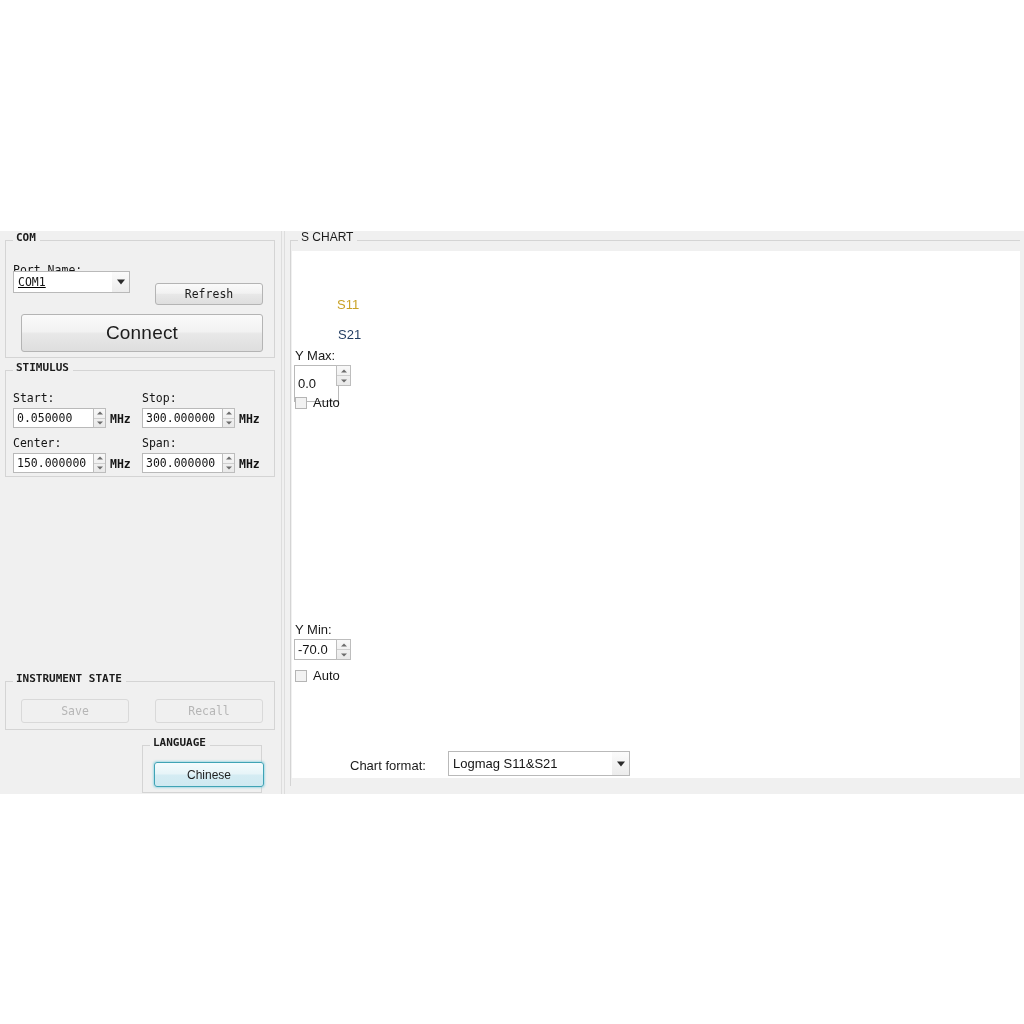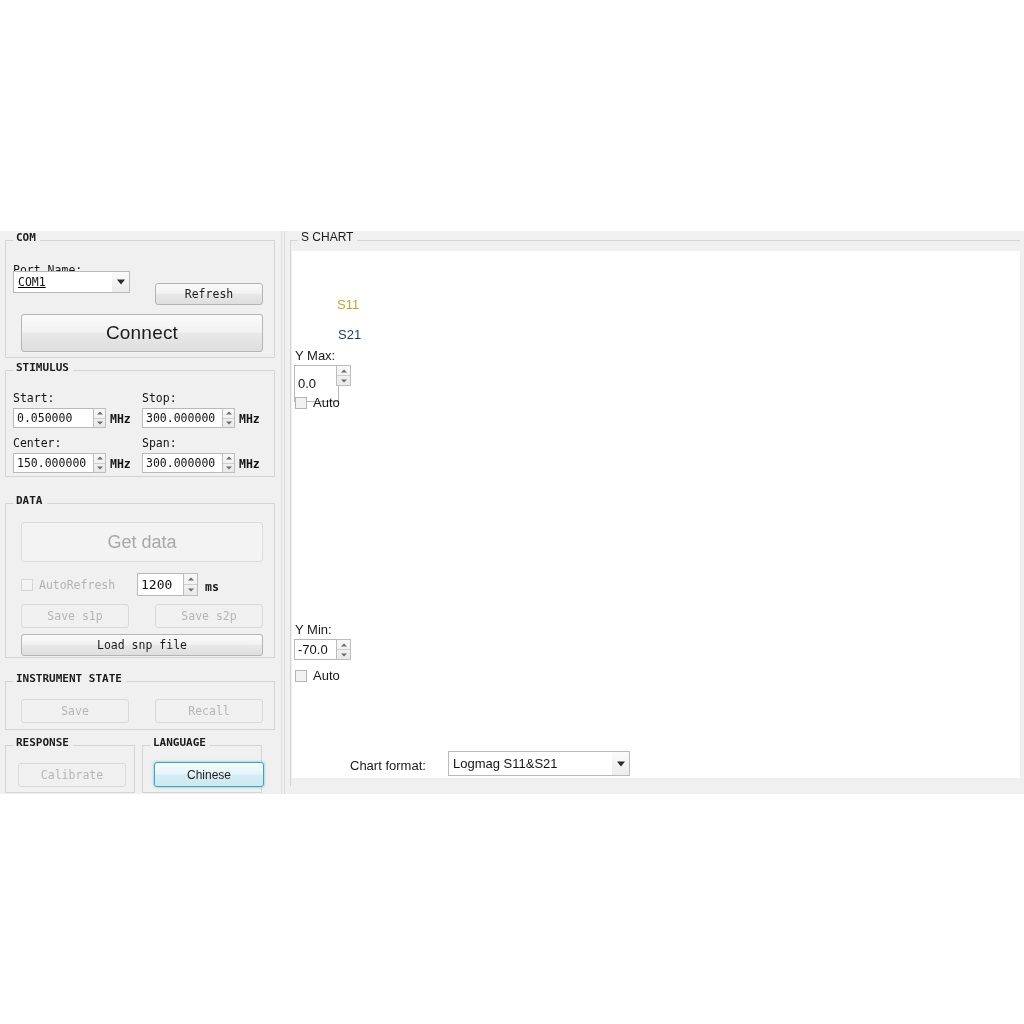--- a/index.html
+++ b/index.html
@@ -338,55 +338,28 @@
         <span class="lbl" style="left:136px; top:65px;">Span:</span>
         <div class="textbox" style="left:136px; top:82px; width:88px; height:20px;">300.000000</div>
         <div class="spin" style="left:216px; top:82px; height:20px;">
           <div class="up"></div>
           <div class="sep"></div>
           <div class="dn"></div>
         </div>
         <span class="lbl" style="left:233px; top:86px; font-weight:bold;">MHz</span>
       </div>
 
-      <div class="groupbox" style="left:5px; top:272px; width:270px; height:155px;">
-        <span class="gb-label">DATA</span>
-
-        <div class="btn bigdis" style="left:15px; top:18px; width:242px; height:40px;">Get data</div>
-
-        <div class="chk disabled mono-lbl" style="left:15px; top:74px;">
-          <span class="box"></span>
-          <span class="ctext">AutoRefresh</span>
-        </div>
-
-        <div class="textbox" style="left:131px; top:69px; width:50px; height:23px; font-size:13px;">1200</div>
-        <div class="spin" style="left:177px; top:69px; height:23px; width:15px;">
-          <div class="up"></div>
-          <div class="sep"></div>
-          <div class="dn"></div>
-        </div>
-        <span class="lbl" style="left:199px; top:76px; font-weight:bold;">ms</span>
-
-        <div class="btn disabled" style="left:15px; top:100px; width:108px; height:24px;">Save s1p</div>
-        <div class="btn disabled" style="left:149px; top:100px; width:108px; height:24px;">Save s2p</div>
-
-        <div class="btn" style="left:15px; top:130px; width:242px; height:22px;">Load snp file</div>
-      </div>
 
       <div class="groupbox" style="left:5px; top:450px; width:270px; height:49px;">
         <span class="gb-label">INSTRUMENT STATE</span>
 
         <div class="btn disabled" style="left:15px; top:17px; width:108px; height:24px;">Save</div>
         <div class="btn disabled" style="left:149px; top:17px; width:108px; height:24px;">Recall</div>
       </div>
 
-      <div class="groupbox" style="left:5px; top:514px; width:130px; height:48px;">
-        <span class="gb-label">RESPONSE</span>
-        <div class="btn disabled" style="left:12px; top:17px; width:108px; height:24px;">Calibrate</div>
-      </div>
 
       <div class="groupbox" style="left:142px; top:514px; width:120px; height:48px;">
         <span class="gb-label">LANGUAGE</span>
         <div class="btn focused" style="left:11px; top:16px; width:110px; height:25px;">Chinese</div>
       </div>
 
     </div>
 
     <div id="divider"></div>
 

